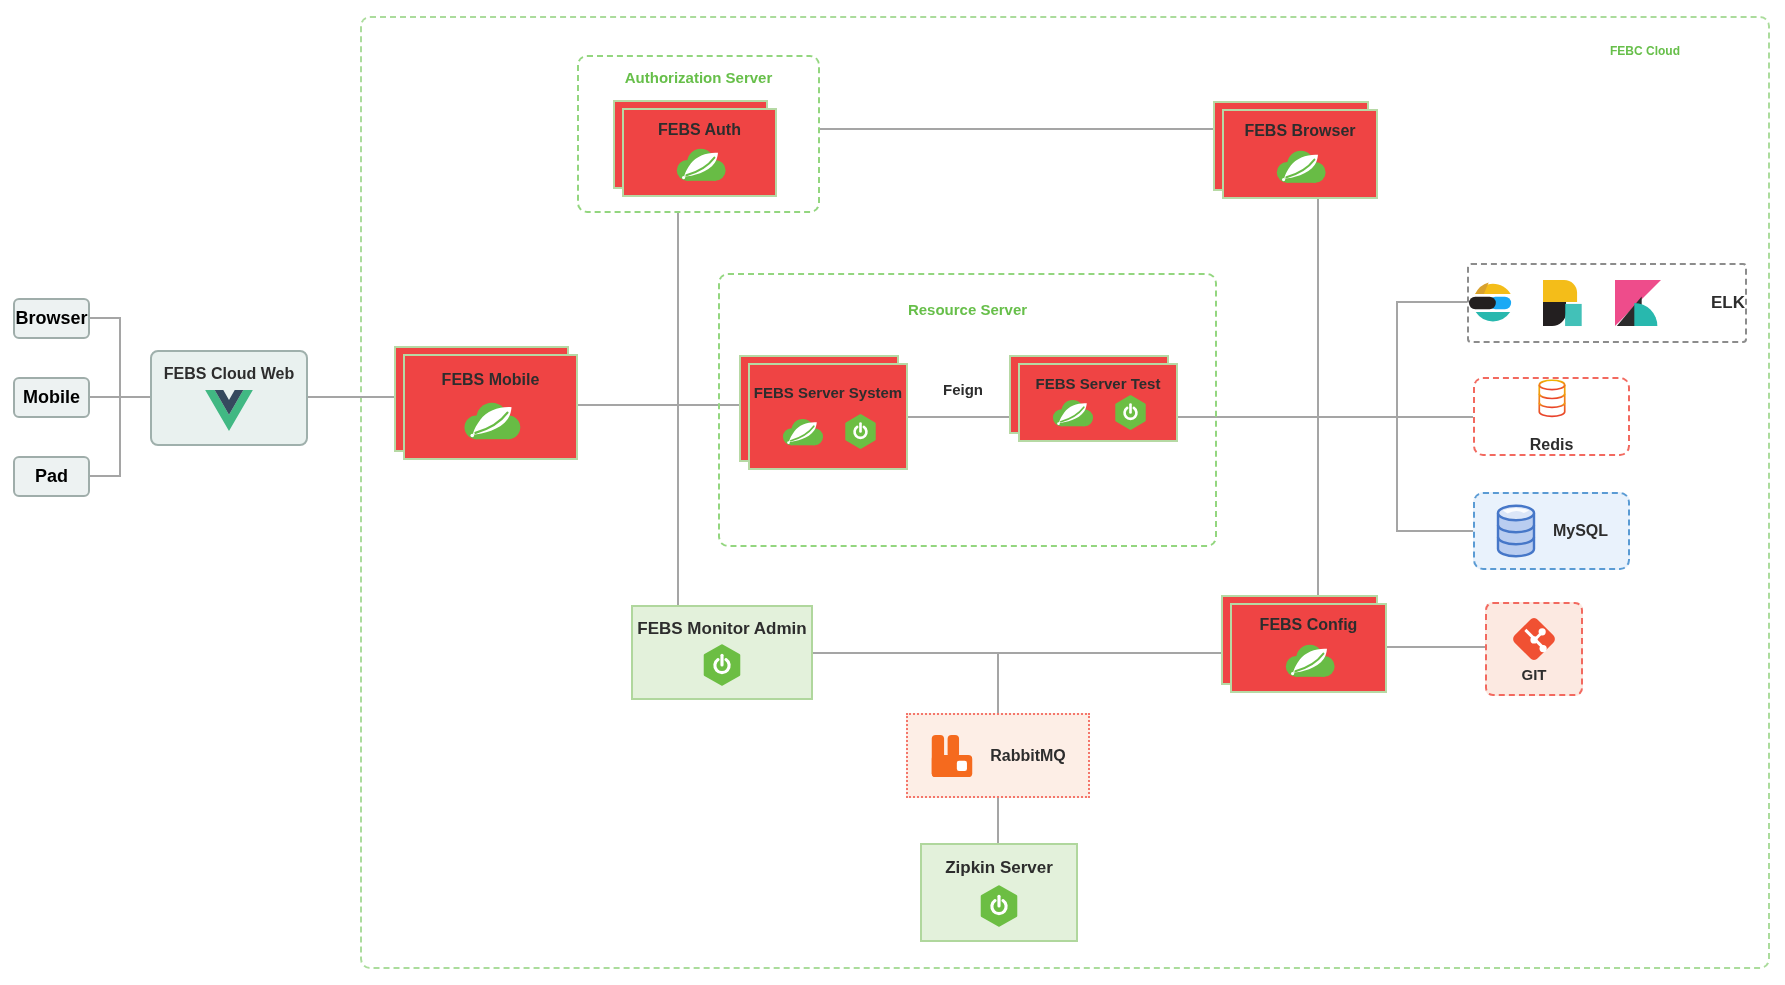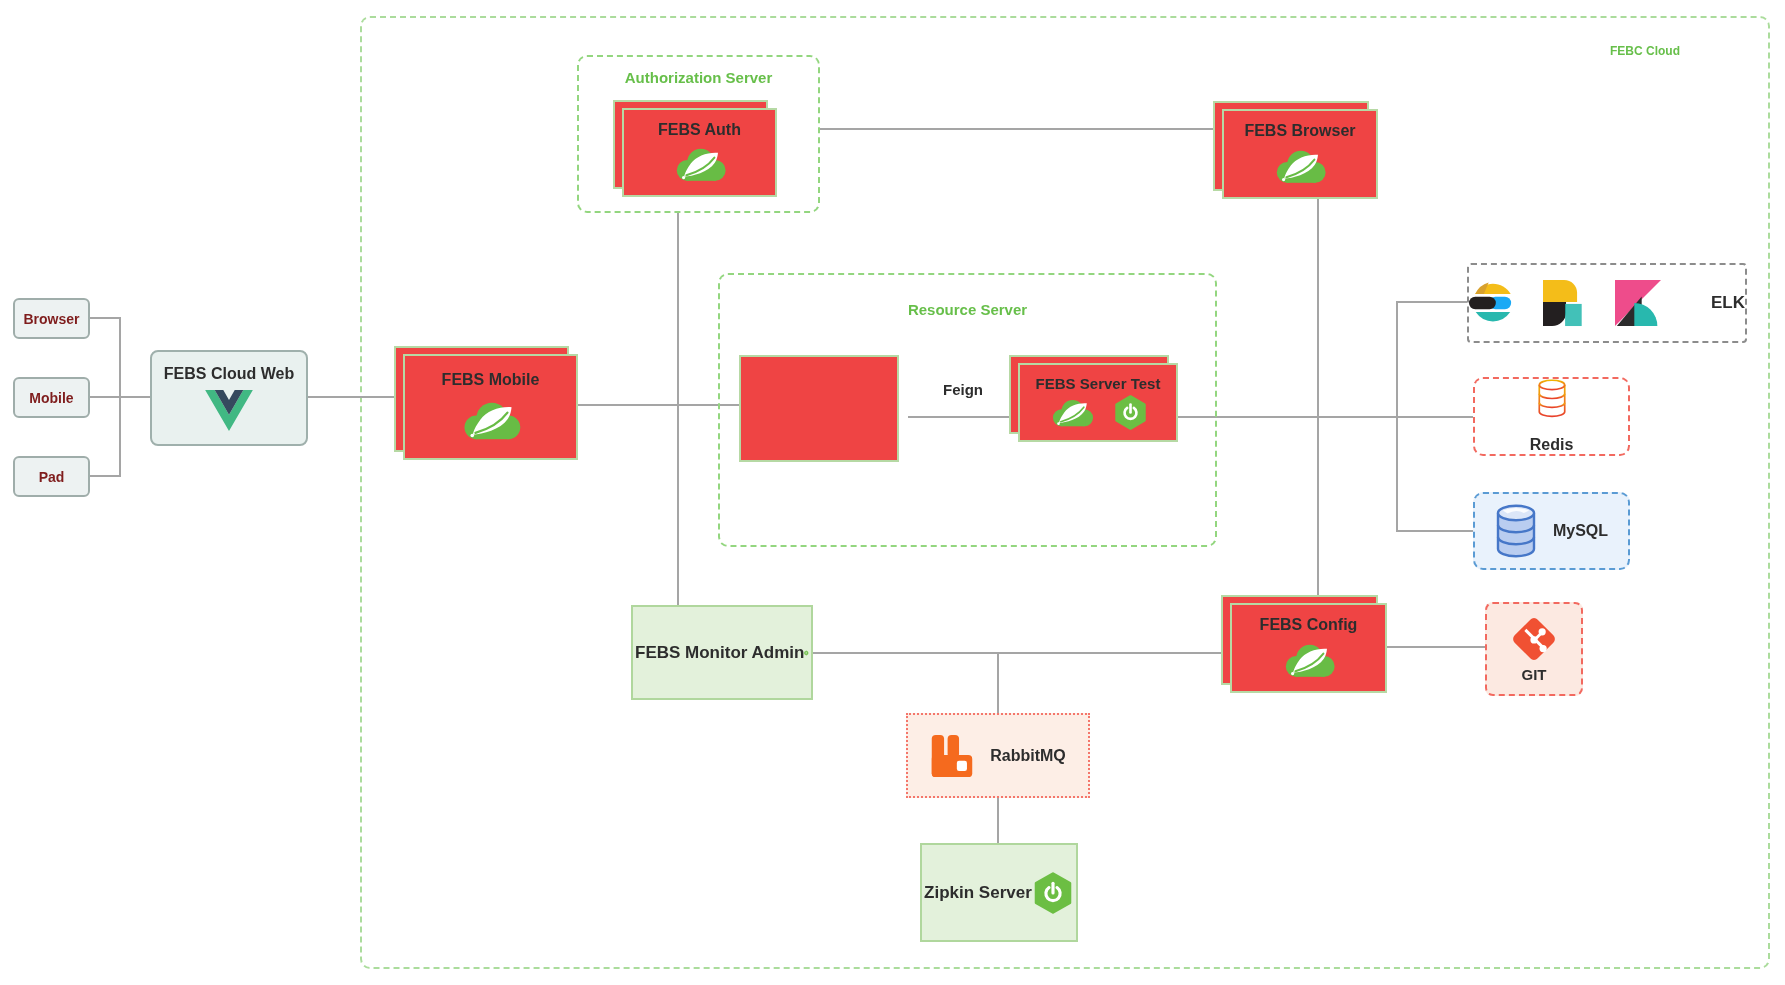--- a/index.html
+++ b/index.html
@@ -21,31 +21,31 @@
   
   .stack{position:absolute;}
   .plate{position:absolute;box-sizing:border-box;background:#ef4444;border:2px solid #b6d9a4;
          width:calc(100% - 9px);height:calc(100% - 8px);}
   .plate.back{left:0;top:0;}
   .plate.front{left:9px;top:8px;display:flex;flex-direction:column;align-items:center;
                justify-content:space-evenly;padding:6px 2px;}
 
   
   .node{position:absolute;box-sizing:border-box;background:#e3f1db;border:2px solid #b0d79d;
-        display:flex;align-items:center;justify-content:space-evenly;
+        display:flex;flex-direction:column;align-items:center;justify-content:space-evenly;
         padding:6px 2px;}
   .node-title{font-weight:bold;font-size:16px;color:#2d2d2d;white-space:nowrap;}
   .node-title.sm{font-size:15px;}
   .node-title.lg{font-size:17px;}
   .icon-row{display:flex;align-items:center;gap:18px;}
 
   
   .client{position:absolute;box-sizing:border-box;background:#edf2f2;border:2px solid #9fadaa;
           border-radius:6px;display:flex;align-items:center;justify-content:center;
-          font-weight:bold;font-size:14px;color:#7f1d1d;}
+          font-weight:bold;font-size:18px;color:#000000;}
   .webnode{position:absolute;box-sizing:border-box;background:#e9f1ef;border:2px solid #9fb0ac;
            border-radius:8px;display:flex;flex-direction:column;align-items:center;
            justify-content:space-evenly;padding:6px 2px;}
 
   
   .elkbox{position:absolute;box-sizing:border-box;background:#fff;border:2px dashed #8c8c8c;
           border-radius:4px;display:flex;align-items:center;justify-content:center;gap:26px;}
   .elk-label{font-weight:bold;font-size:17px;margin-left:24px;color:#2d2d2d;}
   .redisbox{position:absolute;box-sizing:border-box;background:#fff;border:2px dashed #f2695f;
             border-radius:10px;display:flex;align-items:center;justify-content:flex-end;gap:18px;flex-direction:column;}
@@ -225,20 +225,31 @@
         </svg>
     </div>
   </div>
 
   <div class="group" style="left:718px;top:273px;width:499px;height:274px">
     <div class="group-title" style="top:26px">Resource Server</div>
   </div>
 
   <div class="stack" style="left:739px;top:355px;width:169px;height:115px">
     <div class="plate back"></div>
+    <div class="plate front">
+      <div class="node-title sm">FEBS Server System</div>
+      <div class="icon-row">
+        <svg class="icon" width="46" height="33">
+            <use href="#ic-spring-cloud"></use>
+          </svg>
+        <svg class="icon" width="35" height="35">
+            <use href="#ic-spring-boot"></use>
+          </svg>
+      </div>
+    </div>
   </div>
 
   <div class="feign-label" style="left:908px;top:381px;width:110px">Feign</div>
 
   <div class="stack" style="left:1009px;top:355px;width:169px;height:87px">
     <div class="plate back"></div>
     <div class="plate front">
       <div class="node-title sm">FEBS Server Test</div>
       <div class="icon-row">
         <svg class="icon" width="46" height="33">

